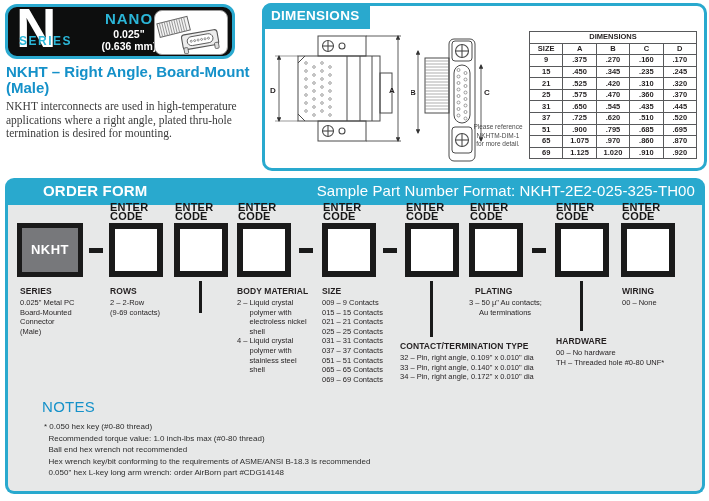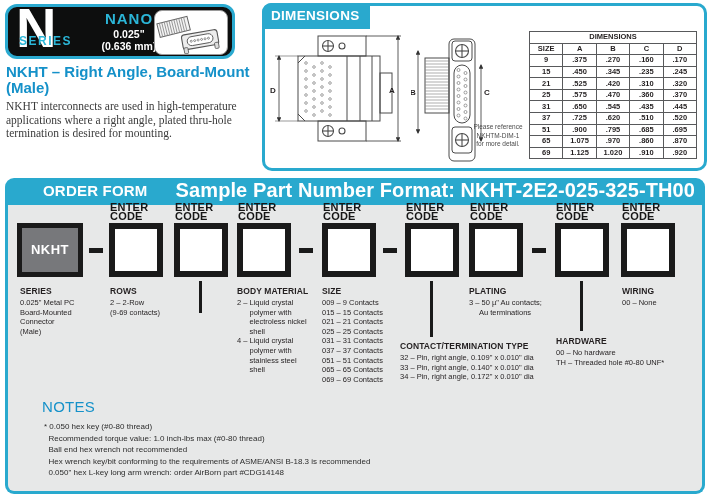--- a/index.html
+++ b/index.html
@@ -41,21 +41,21 @@
   #dim-table th,#dim-table td{border:1px solid #58595b;text-align:center;padding:1.2px 0;
          font-weight:bold;line-height:8.2px;}
 
   
   #orderPanel{position:absolute;left:5px;top:178px;width:700px;height:319px;}
   #orderHeader{position:absolute;left:0;top:0;width:700px;height:34px;background:#29a9ce;
          border-radius:9px 9px 0 0;}
   #orderHeader .of{position:absolute;left:38px;top:0;line-height:25px;color:#fff;font-weight:bold;
          font-size:15px;letter-spacing:0.2px;}
   #orderHeader .sample{position:absolute;right:10px;top:0;line-height:25px;color:#fff;
-         font-weight:bold;font-size:20px;letter-spacing:0.1px;}
+         font-weight:normal;font-size:15px;letter-spacing:0.1px;}
   #orderBody{position:absolute;left:0;top:27px;width:694px;height:286px;background:#e7e8e8;
          border:3px solid #29a9ce;border-top:none;border-radius:0 0 9px 9px;}
 
   .codeLabel{position:absolute;font-size:11px;font-weight:bold;line-height:9px;
          letter-spacing:0.2px;white-space:pre-line;color:#161616;}
   .codeBox{position:absolute;width:42px;height:42px;background:#fff;border:6px solid #1a1a1a;}
   #nkhtBox{position:absolute;left:12px;top:45px;width:56px;height:44px;background:#77787b;
          border:5px solid #1a1a1a;color:#fff;font-weight:bold;font-size:13px;letter-spacing:0.5px;
          text-align:center;line-height:44px;}
   .dash{position:absolute;width:14px;height:5px;background:#1a1a1a;}
@@ -421,21 +421,21 @@
 065 – 65 Contacts
 069 – 69 Contacts</div>
     </div>
     <div class="fld" style="left:395px;top:163px">
       <div class="t">CONTACT/TERMINATION TYPE</div>
       <div class="b">32 – Pin, right angle, 0.109" x 0.010" dia
 33 – Pin, right angle, 0.140" x 0.010" dia
 34 – Pin, right angle, 0.172" x 0.010" dia</div>
     </div>
     <div class="fld" style="left:464px;top:108px">
-      <div class="t" style="">PLATING</div>
+      <div class="t" style="margin-left:6px">PLATING</div>
       <div class="b">3 – 50 µ" Au contacts;
      Au terminations</div>
     </div>
     <div class="fld" style="left:551px;top:158px">
       <div class="t">HARDWARE</div>
       <div class="b">00 – No hardware
 TH – Threaded hole #0-80 UNF*</div>
     </div>
     <div class="fld" style="left:617px;top:108px">
       <div class="t">WIRING</div>

